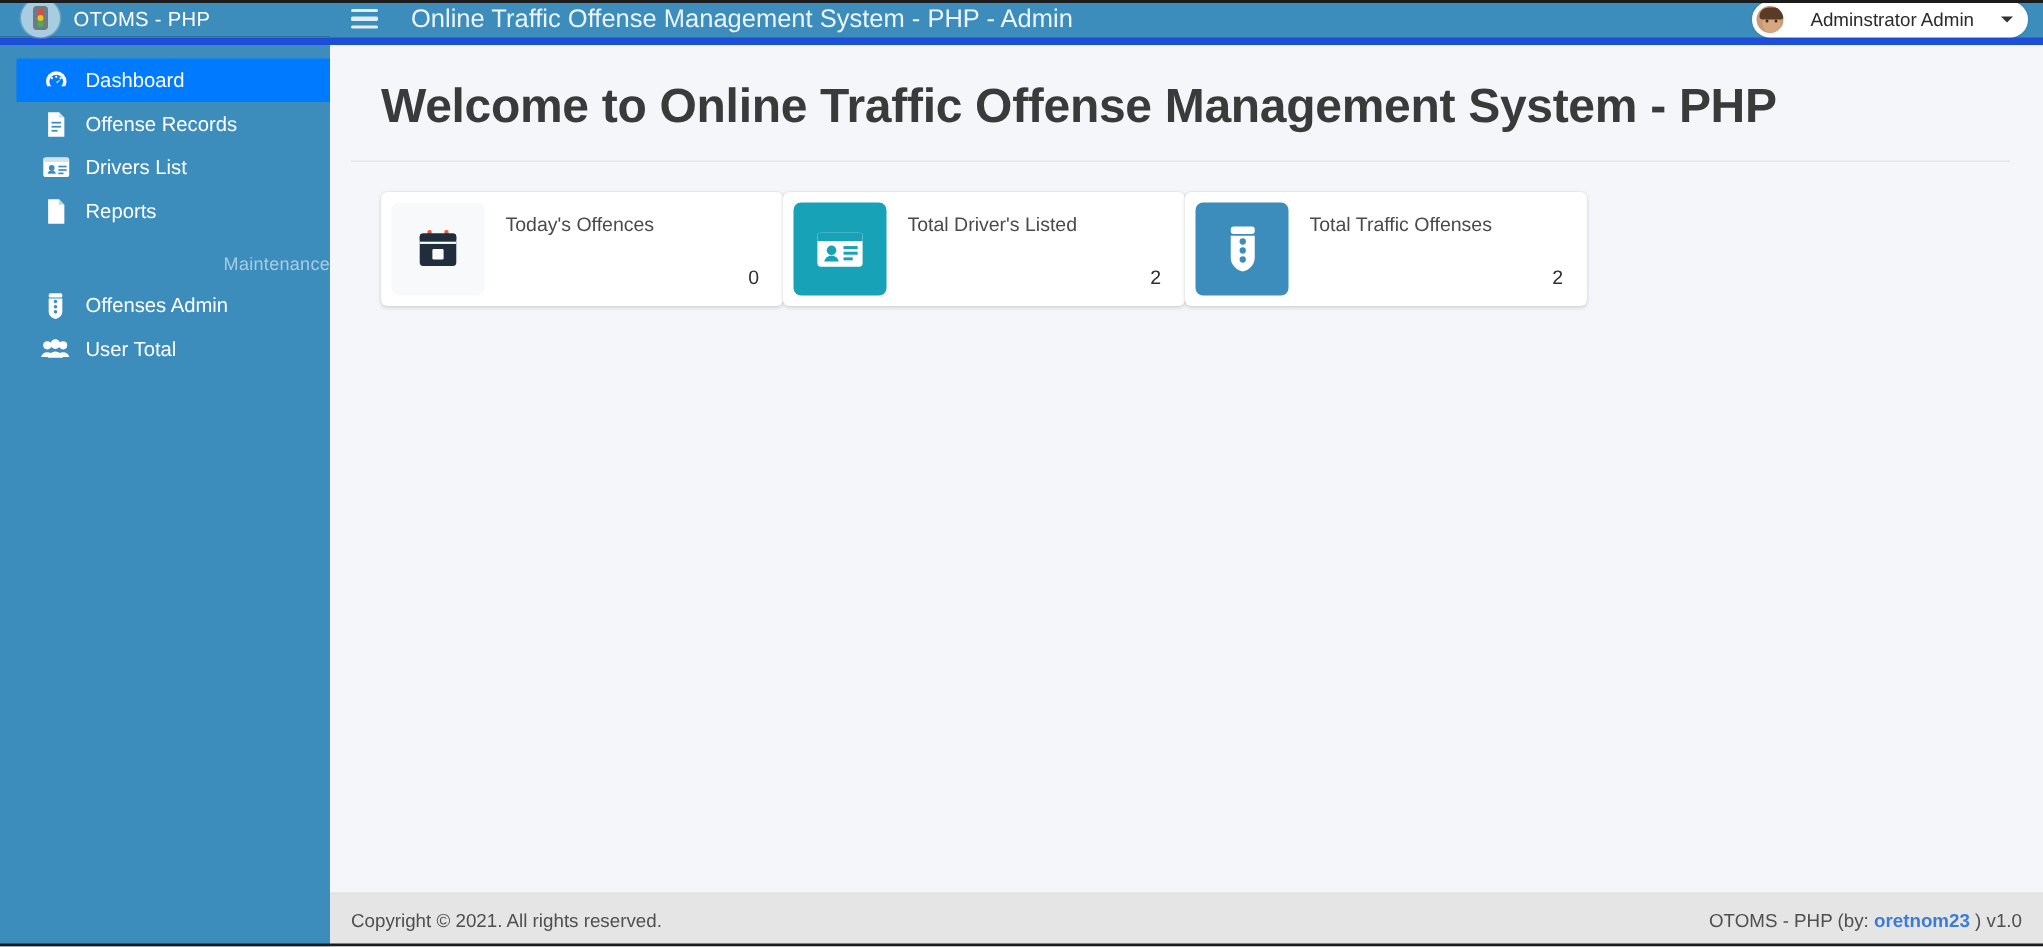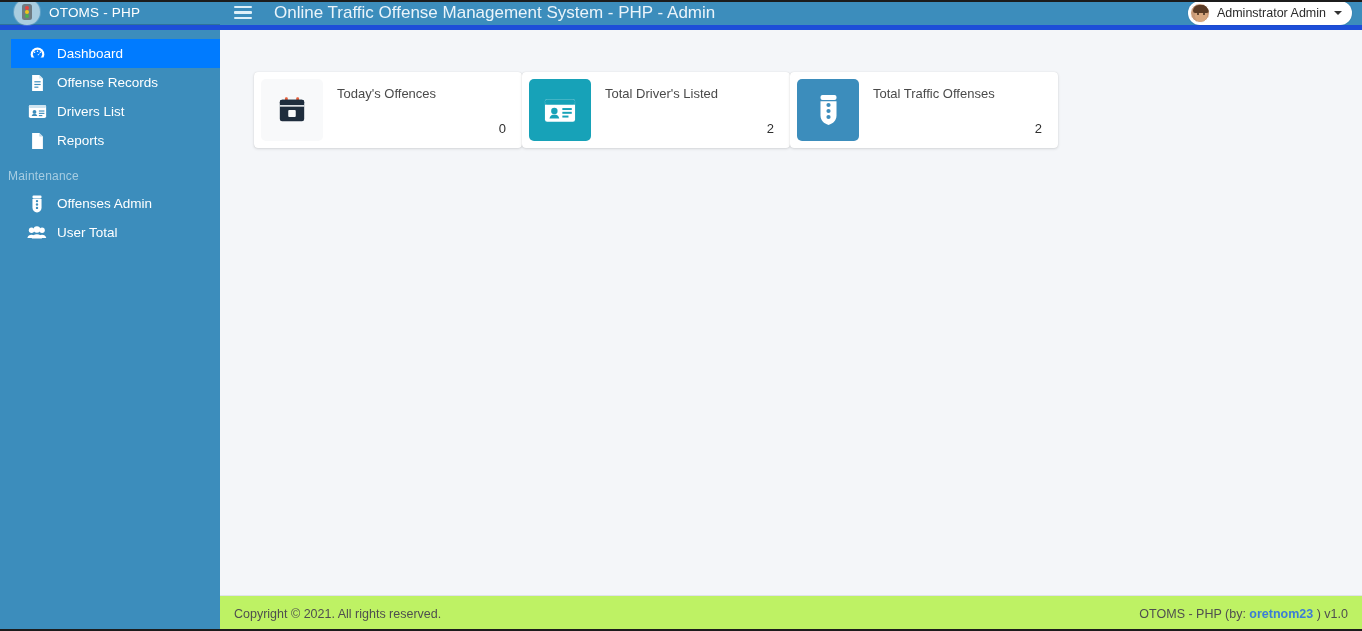--- a/index.html
+++ b/index.html
@@ -81,21 +81,21 @@
     border-radius: 1px;
   }
   .topbar-title {
     color: #eaf4fa;
     font-size: 17px;
     white-space: nowrap;
   }
   .userbox {
     display: flex;
     align-items: center;
-    gap: 7px;
+    gap: 17px;
     background: #ffffff;
     border-radius: 14px;
     padding: 2px 10px 2px 2px;
     height: 24px;
     cursor: pointer;
     box-shadow: 0 0 0 1px rgba(0,0,0,.04);
   }
   .avatar {
     width: 20px; height: 20px;
     border-radius: 50%;
@@ -171,22 +171,23 @@
     width: 20px;
     flex: 0 0 20px;
     display: flex;
     align-items: center;
     justify-content: center;
   }
   .nav-icon svg { display: block; }
   .nav-header {
     color: #a7cde2;
     font-size: 12px;
-    padding: 14px 0 6px 8px;
+    padding: 14px 0 6px 19px;
     letter-spacing: .2px;
+    text-align: right;
   }
 
   
   .content-area {
     flex: 1;
     display: flex;
     flex-direction: column;
     background: #f4f6f9;
     min-width: 0;
   }
@@ -248,21 +249,21 @@
   .card-value {
     font-size: 13px;
     color: #2f2f2f;
     text-align: right;
   }
 
   
   .footer {
     height: 36px;
     flex: 0 0 36px;
-    background: #bef264;
+    background: #e5e5e5;
     border-top: 1px solid #dfe3e8;
     display: flex;
     align-items: center;
     justify-content: space-between;
     padding: 0 14px 0 14px;
     font-size: 12.5px;
     color: #4f4f4f;
   }
   .footer-right { color: #4f4f4f; margin-left: 40px; }
   .footer-link { color: #3c7cd6; text-decoration: none; font-weight: bold; }
@@ -402,20 +403,21 @@
             <path d="M5.3 14.6a5.7 5.7 0 0 1 11.2 0z" fill="#fff"></path>
           </svg>
         </span>
         <span>User Total</span>
       </div>
 
     </div>
 
     <div class="content-area">
       <div class="content">
+        <div class="page-title">Welcome to Online Traffic Offense Management System - PHP</div>
 
         <div class="cards">
 
           <div class="card">
             <div class="card-icon light">
               <svg width="30" height="30" viewBox="0 0 32 32" aria-hidden="true">
                 <rect x="8.5" y="2.5" width="3" height="5" rx="1.2" fill="#e8603c"></rect>
                 <rect x="20.5" y="2.5" width="3" height="5" rx="1.2" fill="#e8603c"></rect>
                 <rect x="3" y="5" width="26" height="23" rx="2.4" fill="#1f2d3d"></rect>
                 <rect x="3" y="5" width="26" height="6" rx="2.4" fill="#1f2d3d"></rect>

